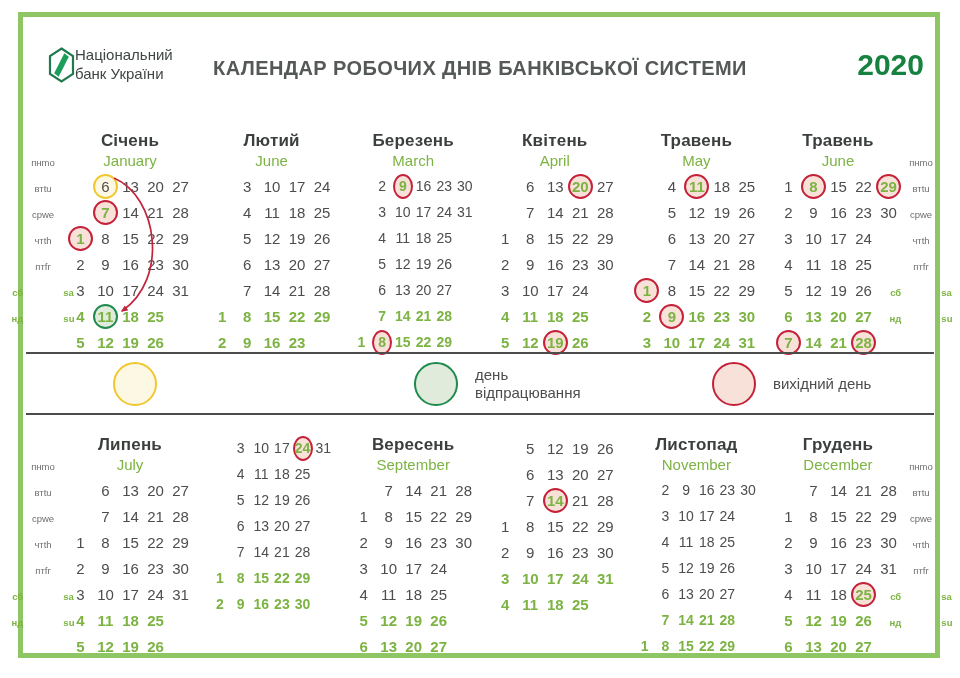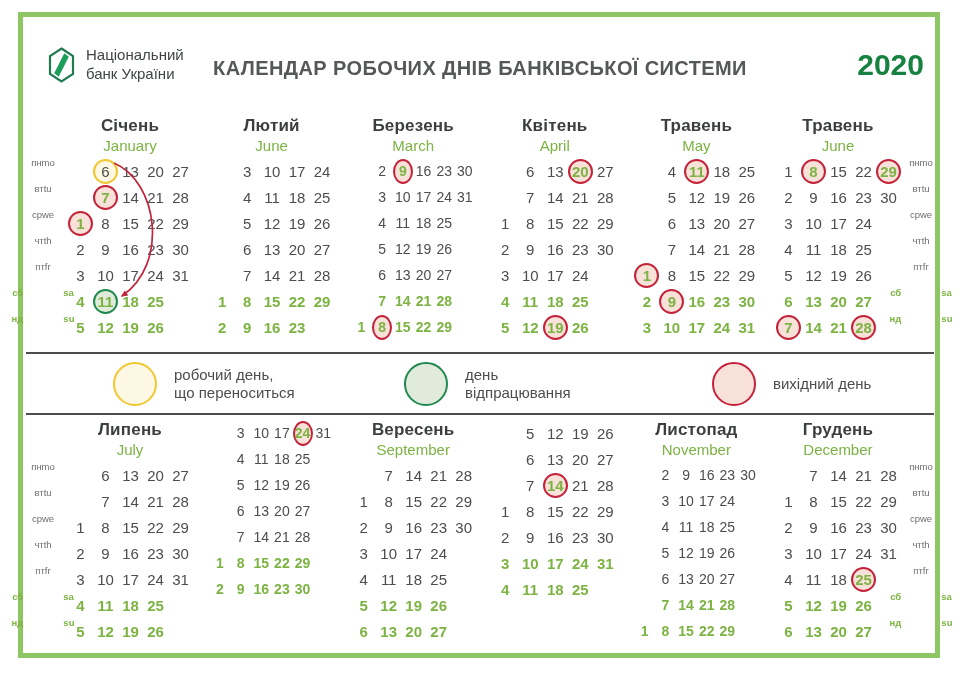--- a/index.html
+++ b/index.html
@@ -8,34 +8,34 @@
     --divider:#4c4c4c; --red:#c5223a; --red-fill:#f7e1d8;
     --yellow:#f0c72f; --yellow-fill:#fdf8e3;
     --circle-green:#1f8a4d; --circle-green-fill:#e1ebdc; --arrow:#c2243c;
   }
   html,body{margin:0;padding:0;}
   body{width:960px;height:678px;background:#fff;position:relative;overflow:hidden;
        font-family:"Liberation Sans", sans-serif;}
   .card{position:absolute;left:18px;top:12px;width:922px;height:646px;
         border:5px solid var(--border-green);box-sizing:border-box;}
   
-  .logo{position:absolute;top:46px;left:48px;display:flex;align-items:center;gap:11px;}
+  .logo{position:absolute;top:46px;left:48px;display:flex;align-items:center;}
   .logo-text{font-size:15px;color:#3f4643;line-height:1.25;}
   .title{position:absolute;top:57px;left:190px;right:190px;text-align:center;
          font-size:20px;font-weight:700;color:var(--title-gray);letter-spacing:.4px;}
   .year{position:absolute;top:48px;right:36px;font-size:30px;font-weight:700;color:var(--dark-green);}
   
   .half{position:absolute;left:26px;width:908px;display:flex;}
   #half-0{top:116px;} #half-1{top:420px;}
   .day-col{width:34px;padding-top:42px;box-sizing:border-box;}
   .day-col.right{width:26px;}
   .day-lab{height:26px;display:flex;justify-content:center;
            font-size:9.5px;line-height:9px;color:var(--label-gray);}
   .day-lab.wk{color:var(--green);font-weight:700;gap:40px;}
-  .months{flex:1;display:flex;justify-content:space-between;padding:0 8px;}
+  .months{flex:1;display:flex;justify-content:space-between;padding:0 8px;margin-top:15px;}
   .month{width:124px;position:relative;}
   .m-head{height:42px;text-align:center;}
   .m-uk{font-size:17px;font-weight:700;color:#3b403d;letter-spacing:.2px;}
   .m-en{font-size:15px;color:var(--green);margin-top:1px;}
   .grid{display:grid;grid-auto-rows:26px;}
   .cell{display:flex;align-items:center;justify-content:center;}
   .d{font-size:15px;color:var(--text-dark);min-width:25px;height:25px;
      display:flex;align-items:center;justify-content:center;border-radius:50%;box-sizing:border-box;}
   .c6 .d{font-size:14px;min-width:20px;}
   .g{color:var(--green);font-weight:700;}
@@ -840,26 +840,22 @@
       <div class="day-lab wk">
         <span>нд</span>
         <span>su</span>
       </div>
     </div>
 </div>
 
 <div class="legend">
     <div class="lg-item" style="left: 87px;">
       <span class="lg-circle moved"></span>
-      <span class="lg-text">
-        <div>робочий день,</div>
-        <div>що переноситься</div>
-      </span>
     </div>
-    <div class="lg-item" style="left: 378px;">
+    <div class="lg-item" style="left: 388px;">
       <span class="lg-circle workoff"></span>
       <span class="lg-text">
         <div>день</div>
         <div>відпрацювання</div>
       </span>
     </div>
     <div class="lg-item" style="left: 686px;">
       <span class="lg-circle off"></span>
       <span class="lg-text">
         <div>вихідний день</div>

